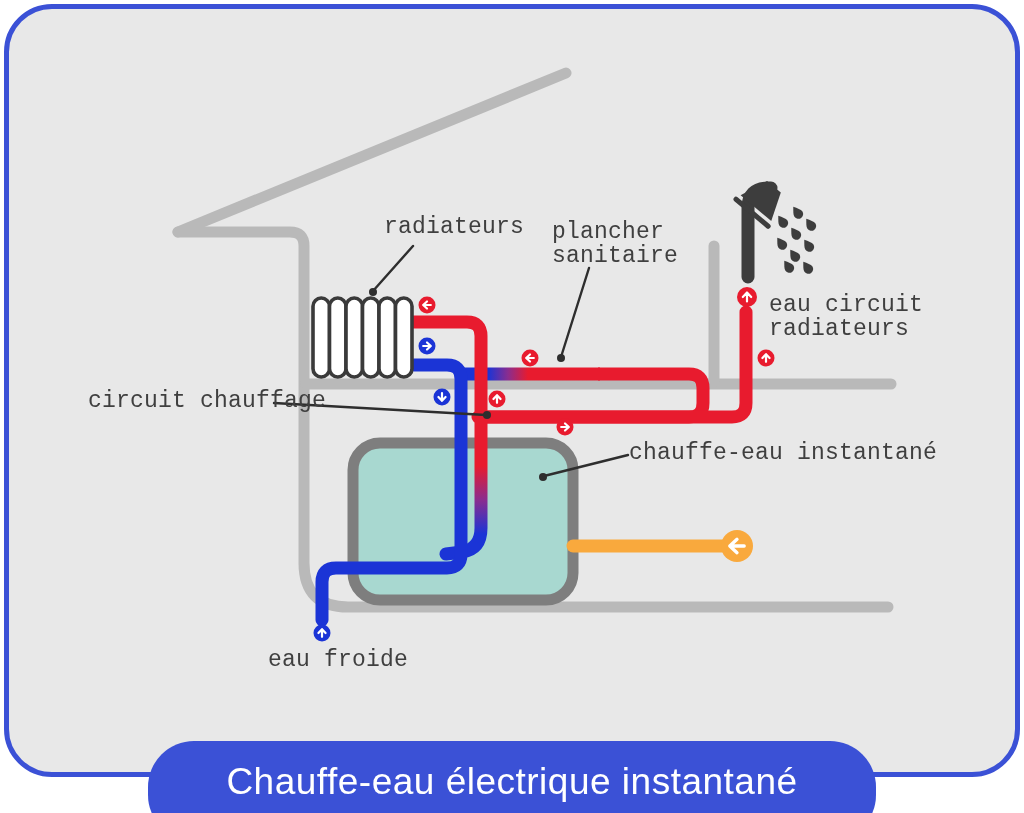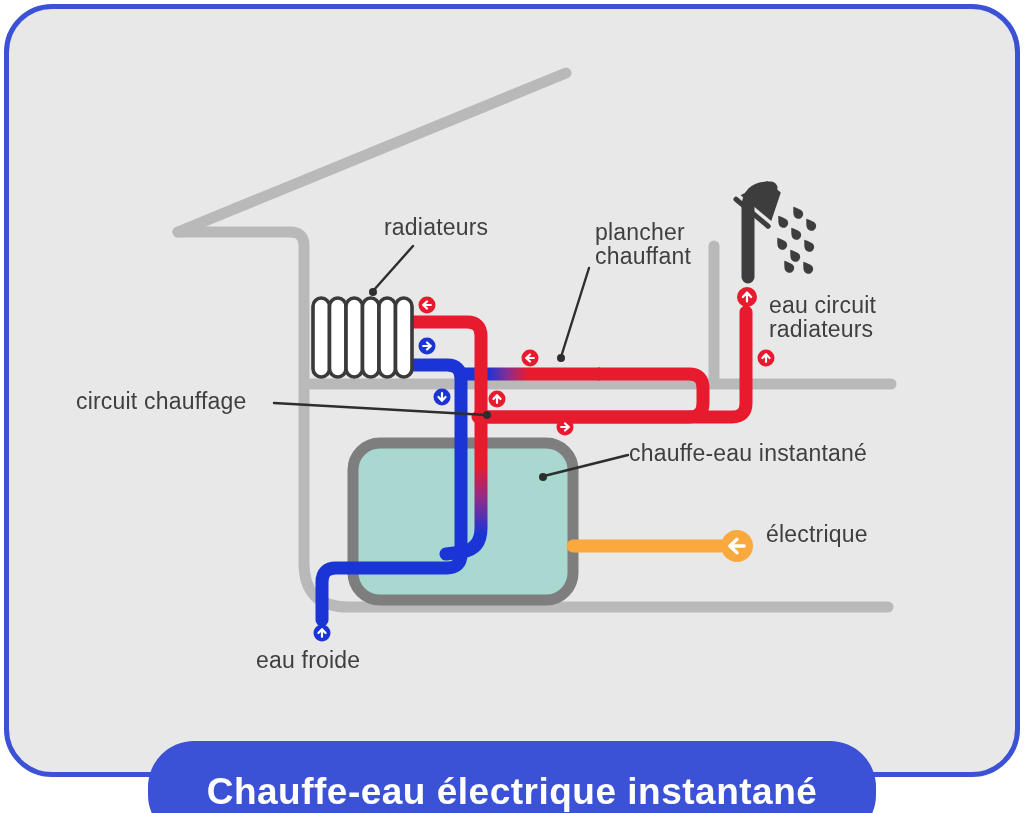--- a/index.html
+++ b/index.html
@@ -2,25 +2,25 @@
 <html><head>
 <meta charset="utf-8">
 <style>
   html,body{margin:0;padding:0;background:#fff;}
   #stage{position:relative;width:1024px;height:813px;overflow:hidden;background:var(--page-bg,#fff);
          font-family:"Liberation Sans", sans-serif;}
   #card{position:absolute;left:4px;top:4px;width:1006px;height:763px;border-radius:48px;
         border:5px solid var(--accent,#3b51d6);background:var(--card-bg,#e8e8e8);}
   #diagram{position:absolute;left:0;top:0;width:1024px;height:813px;}
   .label{position:absolute;font-size:23px;line-height:24px;color:var(--label-color,#3f3f3f);
-         letter-spacing:0.2px;white-space:nowrap;}
+         letter-spacing:0.2px;white-space:nowrap;font-family:Liberation Mono, monospace;}
   #banner{position:absolute;left:148px;top:741px;width:728px;height:100px;border-radius:46px;
           background:var(--accent,#3b51d6);display:flex;justify-content:center;align-items:flex-start;
           padding-top:0;}
-  #banner span{margin-top:30px;color:var(--banner-text,#fff);font-weight:bold;font-size:37px;
+  #banner span{margin-top:20px;color:var(--banner-text,#fff);font-weight:normal;font-size:37px;
           letter-spacing:0.5px;}
 </style>
 </head>
 <body>
 
 <div id="stage" style="--accent: #3b51d6; --card-bg: #e8e8e8; --page-bg: #ffffff; --banner-text: #ffffff; --label-color: #3f3f3f;">
 
   <div id="card"></div>
 
   <svg id="diagram" viewBox="0 0 1024 813">
@@ -139,38 +139,37 @@
           <circle r="16" fill="#f9a93d"></circle>
           <path d="M -7.2,0 L 4.8,0 M 0,-6.72 L 7.2,0 L 0,6.72" fill="none" stroke="#ffffff" stroke-width="3.36" stroke-linecap="round" stroke-linejoin="round"></path>
         </g>
       </g>
   </svg>
 
   <div id="labels">
       <div class="label" style="left: 384px; top: 215px;">
         <div>radiateurs</div>
       </div>
-      <div class="label" style="left: 552px; top: 220px; margin-left: 43px;">
+      <div class="label" style="left: 552px; top: 220px;">
         <div>plancher</div>
-        <div>chauffant</div>
+        <div>sanitaire</div>
       </div>
       <div class="label" style="left: 769px; top: 293px;">
         <div>eau circuit</div>
         <div>radiateurs</div>
       </div>
-      <div class="label" style="left: 76px; top: 389px;">
+      <div class="label" style="left: 88px; top: 389px;">
         <div>circuit chauffage</div>
       </div>
       <div class="label" style="left: 629px; top: 441px;">
         <div>chauffe-eau instantané</div>
       </div>
       <div class="label" style="left: 766px; top: 522px;">
-        <div>électrique</div>
       </div>
-      <div class="label" style="left: 256px; top: 648px;">
+      <div class="label" style="left: 268px; top: 648px;">
         <div>eau froide</div>
       </div>
     </div>
 
   <div id="banner">
     <span>Chauffe-eau électrique instantané</span>
   </div>
 
 </div>
 

